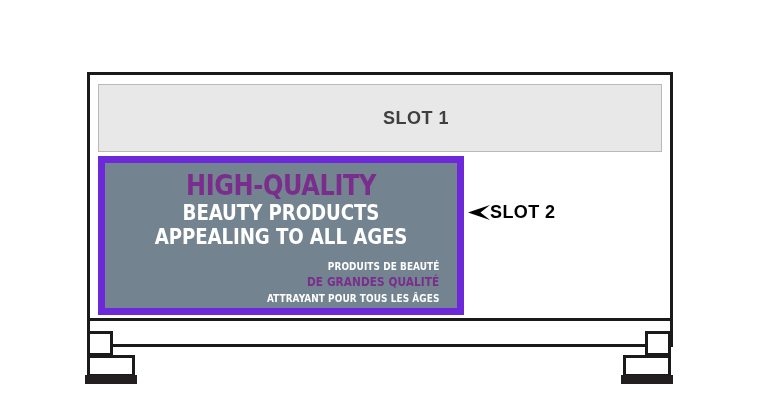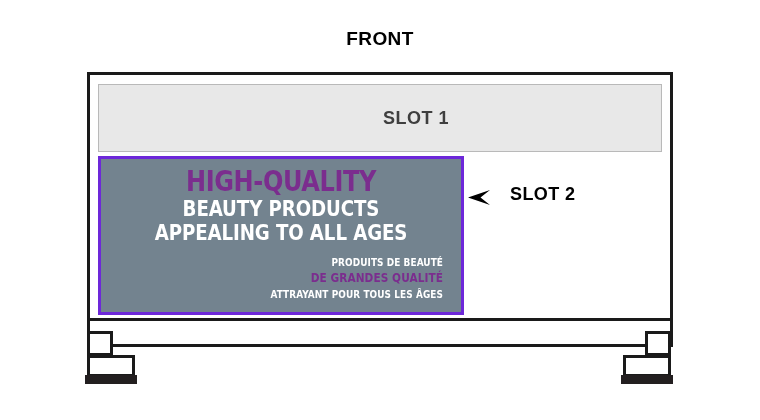--- a/index.html
+++ b/index.html
@@ -43,21 +43,21 @@
     font-size:18px;font-weight:bold;color:#3f3f3f;
     letter-spacing:.5px;
     margin-left:36px;
   }
 
   
   .poster{
     position:absolute;left:98px;top:156px;
     width:366px;height:159px;
     background:#73838f;
-    border:3px solid #6d28d9;
+    border:7px solid #6d28d9;
     box-sizing:border-box;
     overflow:hidden;
   }
   .poster-en{
     position:absolute;left:0;top:8px;width:100%;
     text-align:center;
   }
   .line-hq{
     font-size:29px;font-weight:bold;color:#7b2d8e;
     letter-spacing:-.4px;line-height:1.02;
@@ -82,22 +82,22 @@
   }
   .fr2{
     font-size:13px;font-weight:bold;color:#7b2d8e;
     letter-spacing:.1px;line-height:1.3;
     font-family:"DejaVu Sans Condensed","Liberation Sans", sans-serif;
     transform:scaleX(.9);
   }
 
   
   .slot2-callout{
-    position:absolute;left:468px;top:184px;
-    display:flex;align-items:flex-end;gap:20px;
+    position:absolute;left:468px;top:202px;
+    display:flex;align-items:center;gap:0;
   }
   .arrow-left-icon{
     width:22px;height:15px;display:block;
   }
   .slot2-label{
     font-size:18px;font-weight:bold;color:#000000;letter-spacing:.4px;
   }
 
   
   .plinth-top{
@@ -128,21 +128,20 @@
 
   .leg-r-upper{left:645px;top:331px;}
   .leg-r-lower{left:623px;top:355px;}
   .leg-r-foot {left:621px;top:375px;}
 </style>
 </head>
 <body>
 
 <div id="stage">
 
-  <div class="front-title">FRONT</div>
 
   <div class="cabinet"></div>
 
   <div class="slot1">
     <div class="slot1-label">SLOT 1</div>
   </div>
 
   <div class="poster">
     <div class="poster-en">
       <div class="line-hq">HIGH-QUALITY</div>

